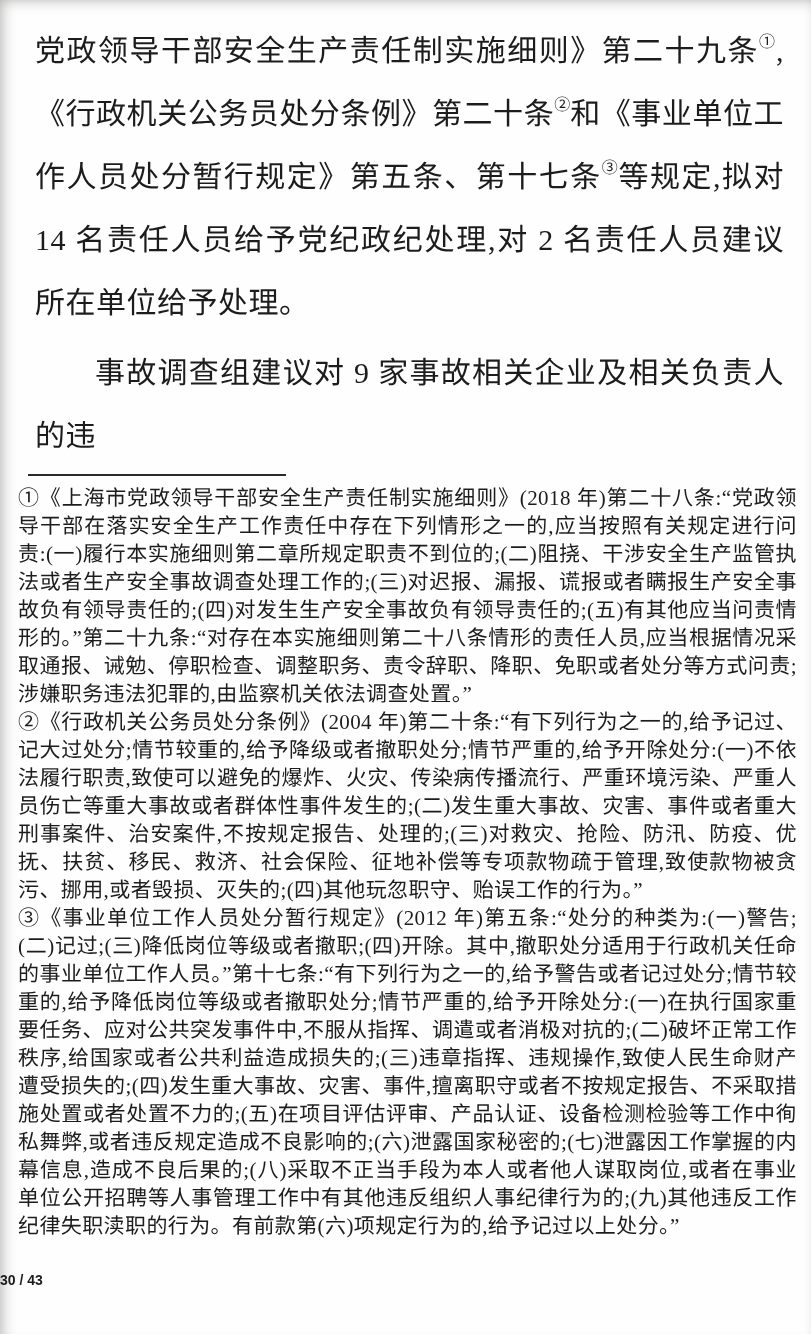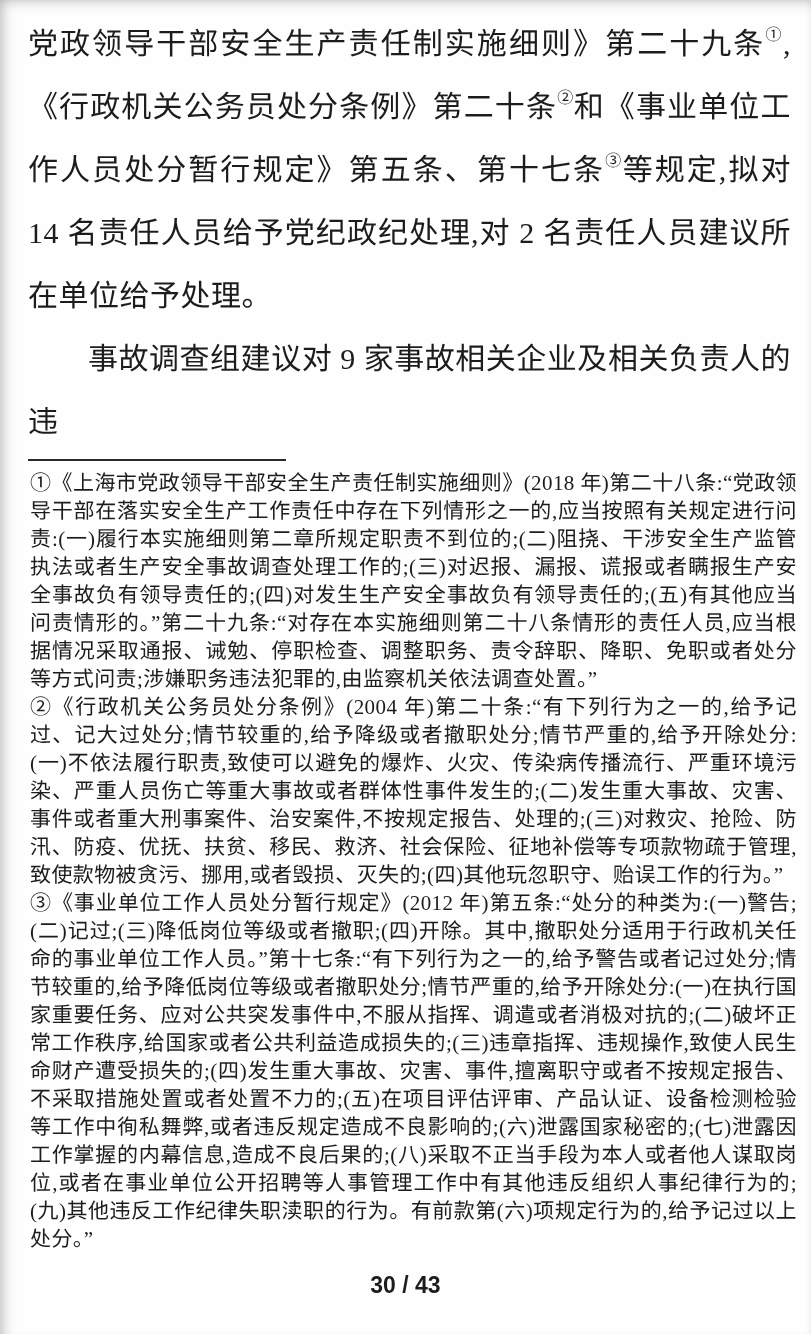--- a/index.html
+++ b/index.html
@@ -18,21 +18,21 @@
     overflow: hidden;
     font-family: "Liberation Serif", "DejaVu Serif", serif;
     color: #1c1c1c;
   }
   
   .main-text {
     margin: 0 20px 0 28px;
     padding-top: 12px;
   }
   .para {
-    margin: 0;
+    margin: 7px;
     font-size: 30px;
     line-height: 63px;
     letter-spacing: 0.5px;
     text-align: justify;
     text-justify: inter-ideograph;
     font-family: Liberation Serif, serif;
   }
   .para.indent {
     text-indent: 2em;
   }
@@ -44,40 +44,40 @@
   }
   
   .footnote-sep {
     margin: 6px 0 8px 28px;
     width: 258px;
     height: 0;
     border-top: 2px solid #2a2a2a;
   }
   
   .footnotes {
-    margin: 0 14px 0 30px;
+    margin: 0 14px 0 18px;
   }
   .fn {
     margin: 0;
     font-size: 21px;
     line-height: 28px;
     letter-spacing: 0.4px;
     text-align: justify;
     text-justify: inter-ideograph;
   }
   
   .page-number {
     position: absolute;
     left: 0;
     right: 0;
     top: 1272px;
-    text-align: center;
+    text-align: left;
     font-family: "Liberation Sans", "DejaVu Sans", sans-serif;
     font-weight: bold;
-    font-size: 23px;
+    font-size: 14px;
     color: #1c1c1c;
   }
 </style>
 </head>
 <body>
 
 <div class="page">
 
   <div class="main-text">
     <p class="para"><span>党政领导干部安全生产责任制实施细则》第二十九条</span><sup class="ref">①</sup><span>,《行政机关公务员处分条例》第二十条</span><sup class="ref">②</sup><span>和《事业单位工作人员处分暂行规定》第五条、第十七条</span><sup class="ref">③</sup><span>等规定,拟对 14 名责任人员给予党纪政纪处理,对 2 名责任人员建议所在单位给予处理。</span></p>

